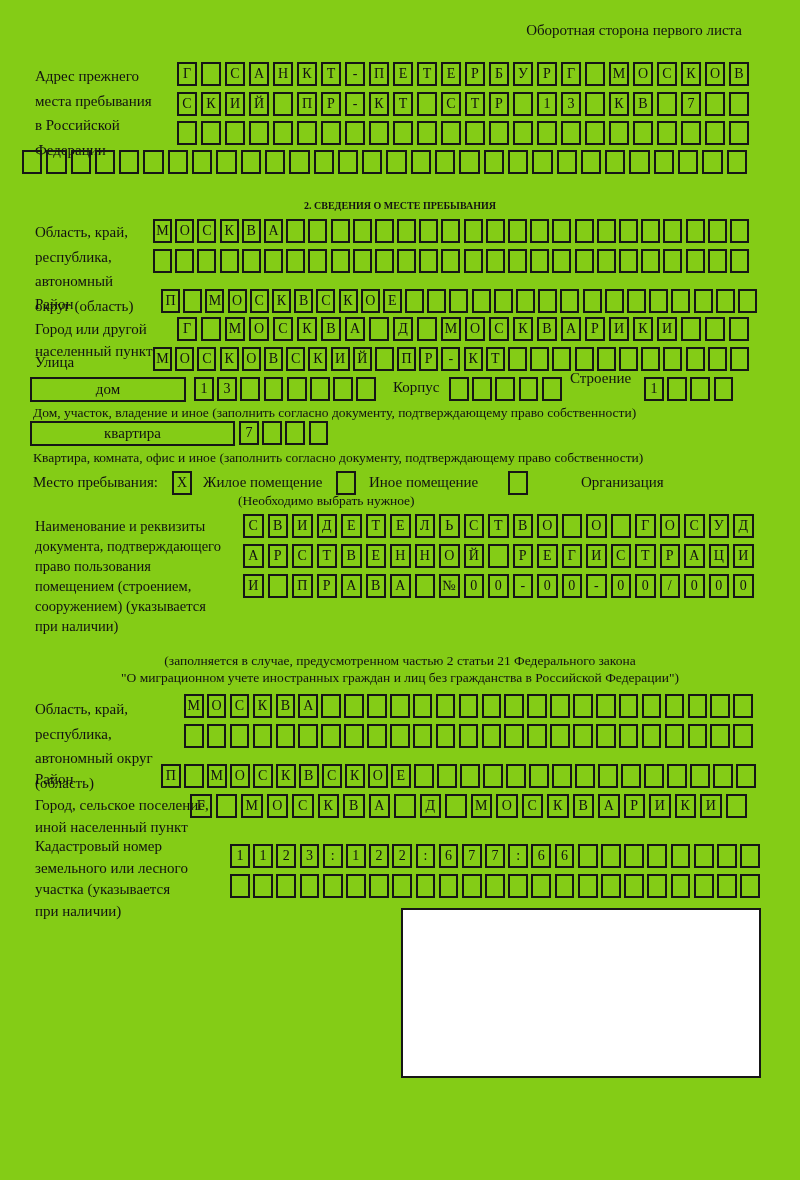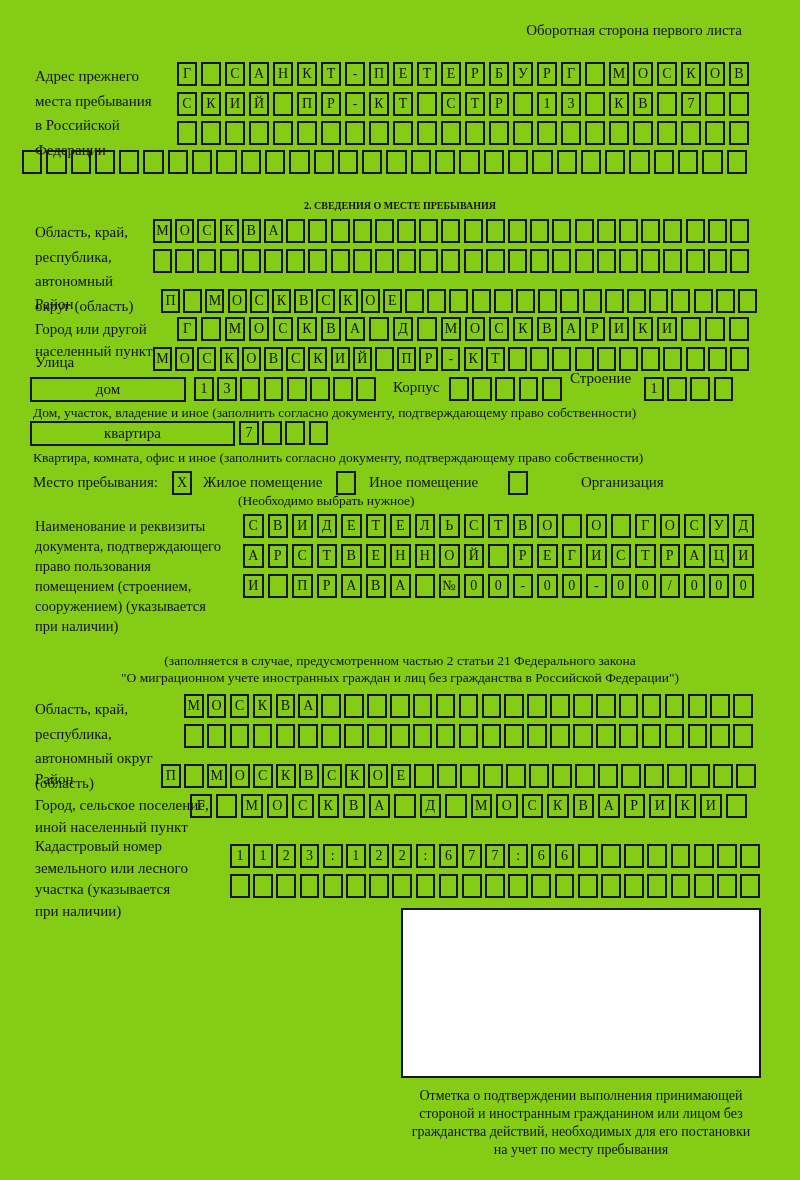--- a/index.html
+++ b/index.html
@@ -599,18 +599,14 @@
       <span class="cell"></span>
       <span class="cell"></span>
       <span class="cell"></span>
       <span class="cell"></span>
       <span class="cell"></span>
       <span class="cell"></span>
       <span class="cell"></span>
     </div>
 
   <div class="stampbox" style="left:401px;top:908px;width:360px;height:170px;"></div>
-  <div class="abs caption" style="left:396px;top:1087px;width:370px;">Отметка о подтверждении выполнения принимающей
-стороной и иностранным гражданином или лицом без
-гражданства действий, необходимых для его постановки
-на учет по месту пребывания</div>
 
 </div>
 
 </body></html>

